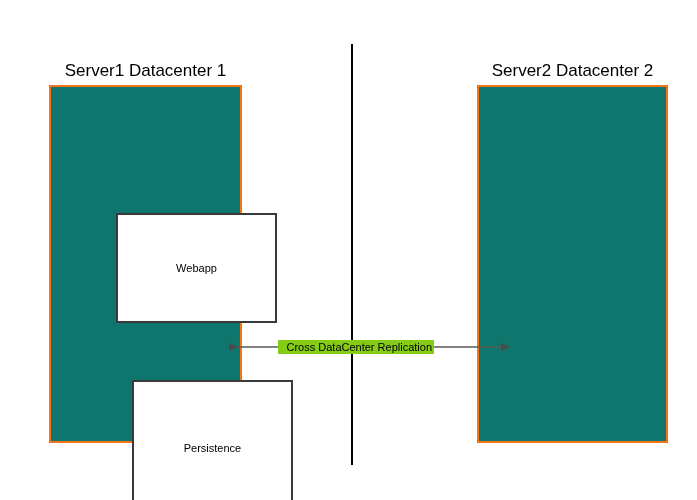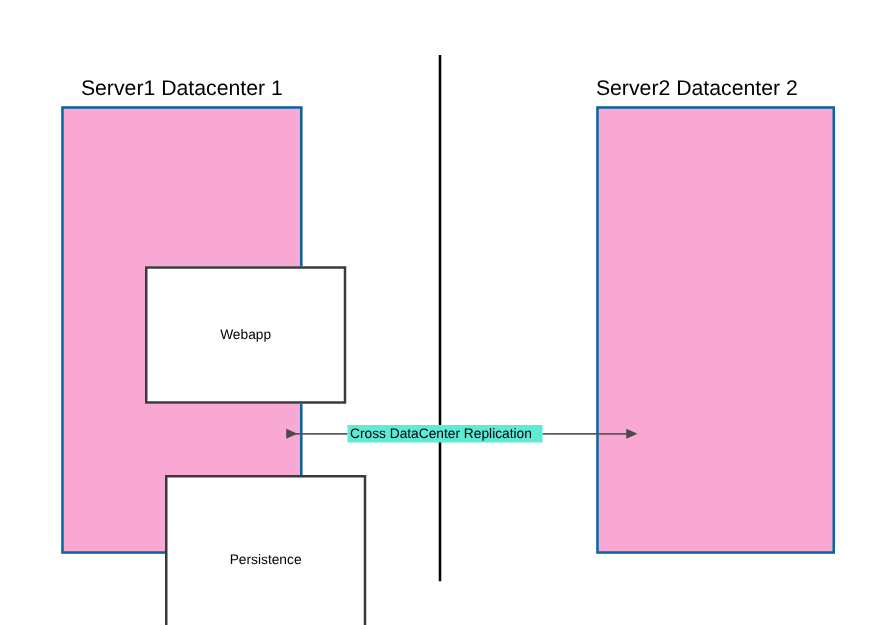--- a/index.html
+++ b/index.html
@@ -22,27 +22,27 @@
   .dc-title {
     position: absolute;
     font-size: 17px;
     line-height: 16px;
     color: #000000;
     white-space: nowrap;
     text-align: center;
     letter-spacing: 0px;
   }
   #title-left  { left: 49px;  top: 63px; width: 193px; }
-  #title-right { left: 462px; top: 63px; width: 191px; }
+  #title-right { left: 477px; top: 63px; width: 191px; }
 
   
   .dc-box {
     position: absolute;
-    border: 2px solid #0369a1;
-    background: #f9a8d4;
+    border: 2px solid #f97316;
+    background: #0f766e;
     box-sizing: border-box;
   }
   #dc-left  { left: 49px;  top: 85px; width: 193px; height: 358px; }
   #dc-right { left: 477px; top: 85px; width: 191px; height: 358px; }
 
   
   .comp-box {
     position: absolute;
     border: 2px solid #3a3a3a;
     background: #ffffff;
@@ -77,26 +77,26 @@
     top: 0;
     width: 697px;
     height: 500px;
     pointer-events: none;
   }
   #replication-label {
     position: absolute;
     left: 278px;
     top: 340px;
     width: 156px;
-    text-align: left;
+    text-align: right;
     font-size: 11px;
     line-height: 14px;
     color: #000000;
     white-space: nowrap;
-    background: #5eead4;
+    background: #84cc16;
     padding: 0 2px;
     box-sizing: border-box;
   }
 </style>
 </head>
 <body>
 
 <div id="canvas">
 
   <div id="title-left" class="dc-title">Server1 Datacenter 1</div>

